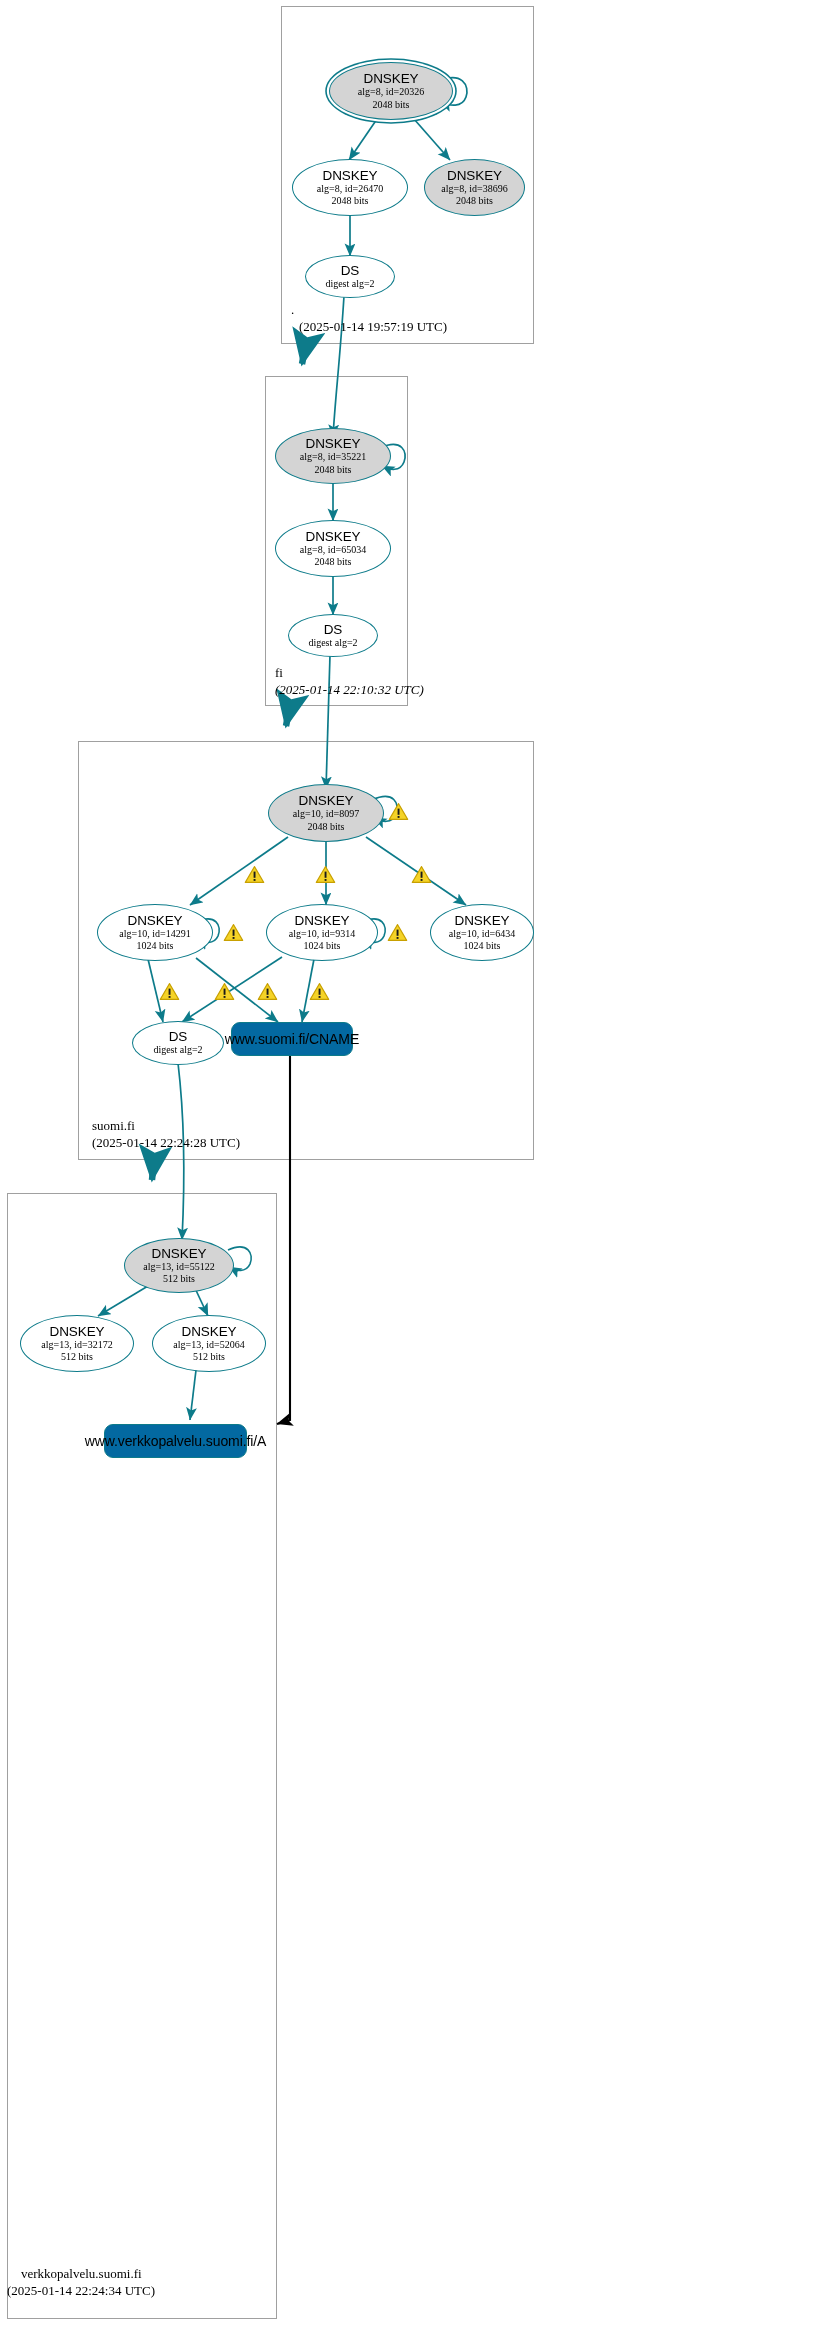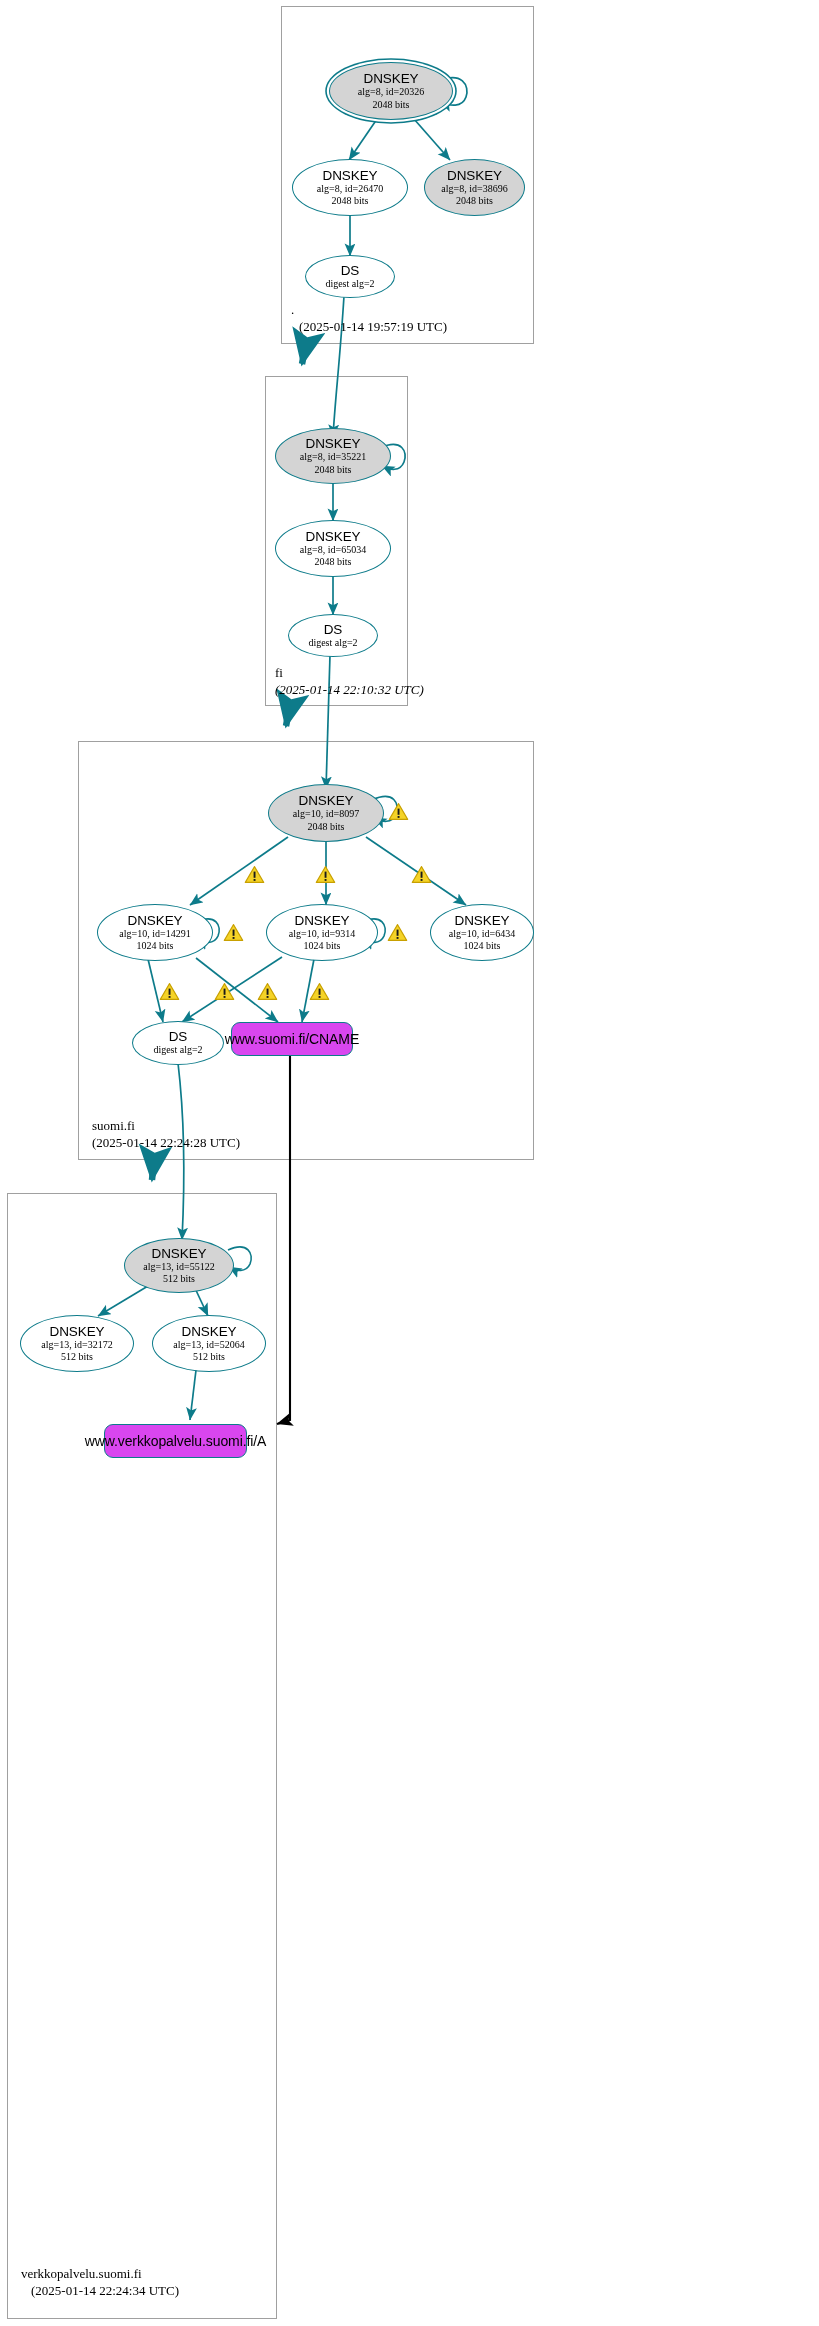--- a/index.html
+++ b/index.html
@@ -63,21 +63,21 @@
   }
   .ellipse.secure {
     background: #d4d4d4;
   }
   .ellipse.ksk {
     box-shadow: 0 0 0 2.2px #ffffff, 0 0 0 3.8px #0d7b8a;
   }
   .rrset {
     border: 1.8px solid #0d7b8a;
     border-radius: 9px;
-    background: #d946ef;
+    background: #0369a1;
   }
   .n-title {
     font-family: "Liberation Sans", sans-serif;
     font-size: 13.5px;
     line-height: 15px;
     letter-spacing: -0.1px;
   }
   .n-sub {
     font-family: "Liberation Serif", serif;
     font-size: 10px;
@@ -271,21 +271,21 @@
     <div class="n-title">DNSKEY</div>
     <div class="n-sub">alg=13, id=52064</div>
     <div class="n-sub">512 bits</div>
   </div>
 
   <div class="node rrset" style="left:104px; top:1424px; width:143px; height:34px;">
     <div class="n-title">www.verkkopalvelu.suomi.fi/A</div>
   </div>
 
   <div class="zone-label zone-name" style="left:21px; top:2266px;">verkkopalvelu.suomi.fi</div>
-  <div class="zone-label zone-time" style="left:31px; top:2283px;text-align:center;">(2025-01-14 22:24:34 UTC)</div>
+  <div class="zone-label zone-time" style="left:7px; top:2283px;text-align:center;">(2025-01-14 22:24:34 UTC)</div>
 
   <svg class="layer" viewBox="0 0 819 2326">
     <defs>
       <g id="warntri">
         <path d="M9.5,0.6 L18.7,16.4 L0.3,16.4 Z" fill="#f5d327" stroke="#c8a000" stroke-width="1.1" stroke-linejoin="round"></path>
         <rect x="8.6" y="5.6" width="1.9" height="6.2" fill="#1a1a1a"></rect>
         <rect x="8.6" y="13.0" width="1.9" height="1.9" fill="#1a1a1a"></rect>
       </g>
     </defs>
     <g>

